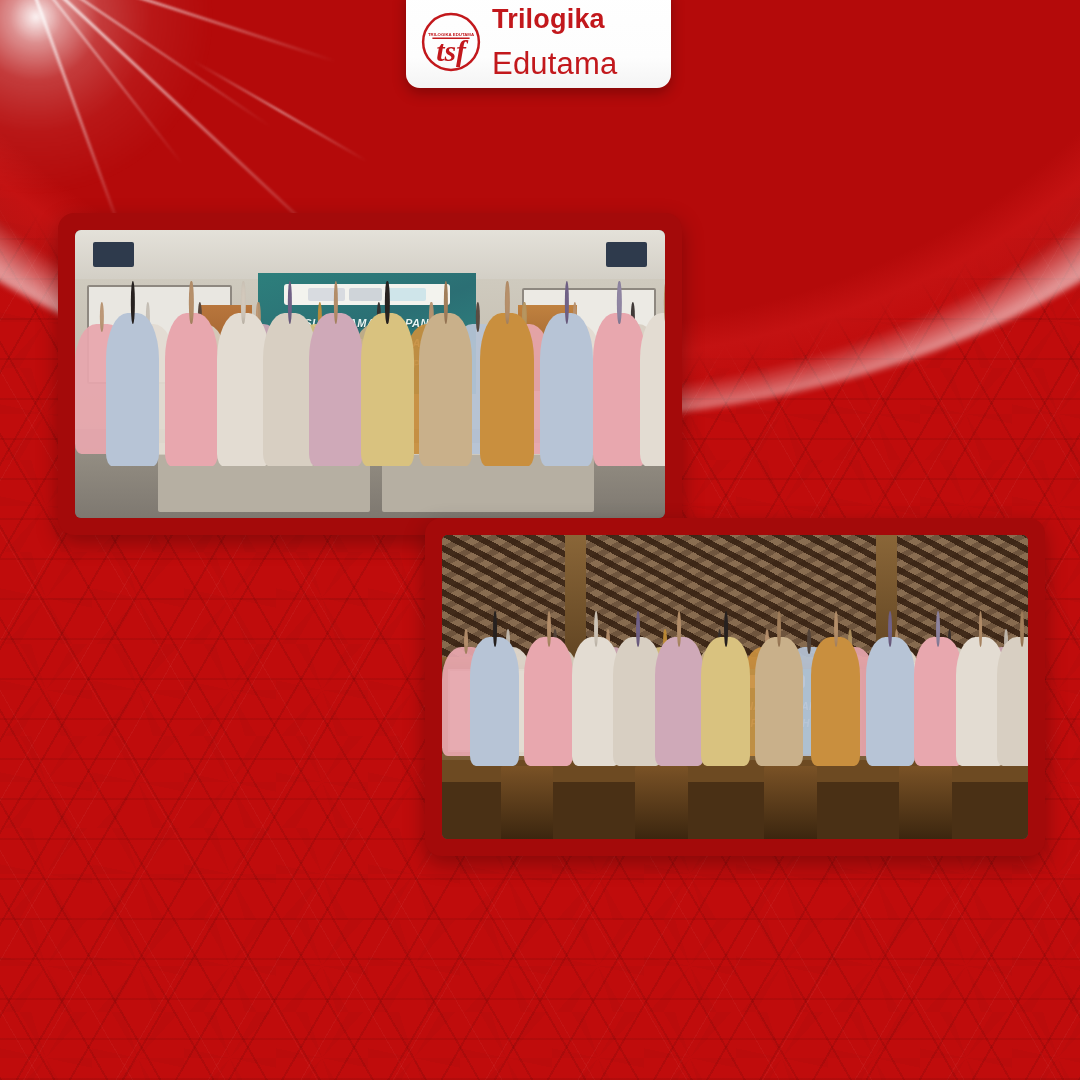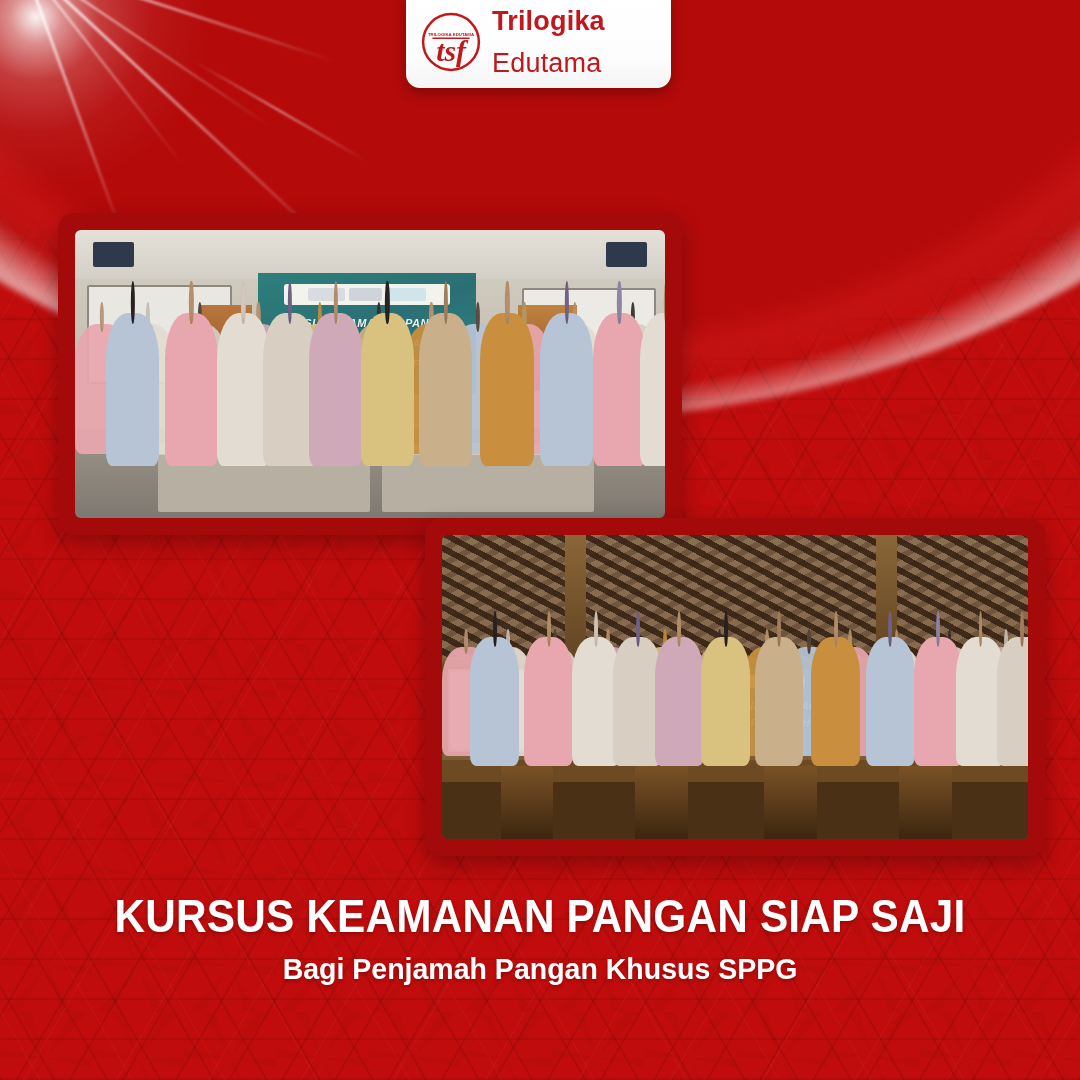--- a/index.html
+++ b/index.html
@@ -88,21 +88,21 @@
     position:absolute;left:406px;top:-14px;width:265px;height:102px;
     background:linear-gradient(180deg,#ffffff 0%, #fdfdfd 70%, #f4f4f4 100%);
     border-radius:14px;
     box-shadow:0 5px 14px rgba(0,0,0,.28);
     display:flex;align-items:center;gap:10px;
     padding:14px 10px 4px 14px;box-sizing:border-box;
   }
   .logo-mark{position:relative;width:62px;height:62px;flex:0 0 62px;}
   .logo-text{display:flex;flex-direction:column;line-height:1;}
   .logo-l1{font-size:27px;font-weight:bold;color:#C2181C;letter-spacing:.2px;}
-  .logo-l2{font-size:27px;font-weight:normal;color:#C2181C;letter-spacing:.2px;margin-top:15px;}
+  .logo-l2{font-size:31px;font-weight:normal;color:#C2181C;letter-spacing:.2px;margin-top:15px;}
 
   
   .photo-frame{
     position:absolute;
     background:#A40A0A;
     border-radius:16px;
     box-shadow:0 8px 22px rgba(0,0,0,.30);
     padding:17px;
     box-sizing:border-box;
   }
@@ -447,18 +447,14 @@
           </div>
         <div class="tableRow"></div>
         <div class="chair" style="left:10%"></div>
         <div class="chair" style="left:33%"></div>
         <div class="chair" style="left:55%"></div>
         <div class="chair" style="left:78%"></div>
       </div>
     </div>
   </div>
 
-  <div class="title-wrap">
-    <div class="title-main">KURSUS KEAMANAN PANGAN SIAP SAJI</div>
-    <div class="title-sub">Bagi Penjamah Pangan Khusus SPPG</div>
-  </div>
 
 </div>
 
 </body></html>

